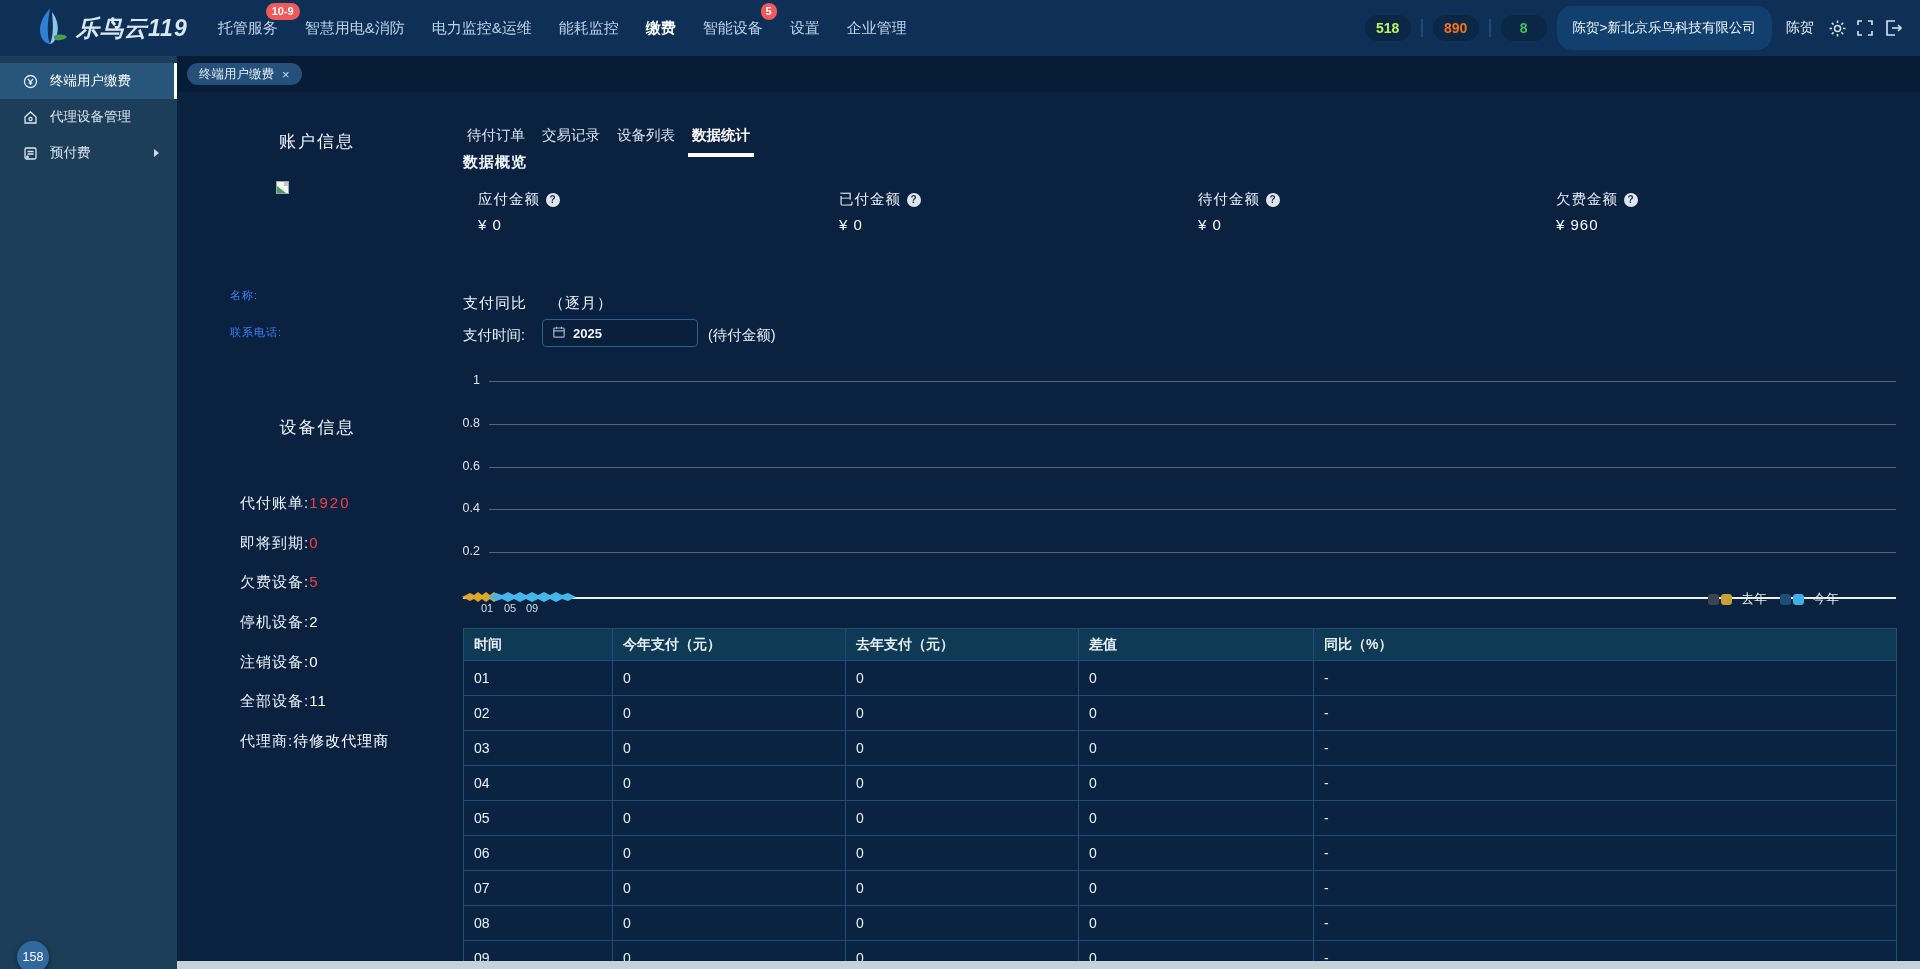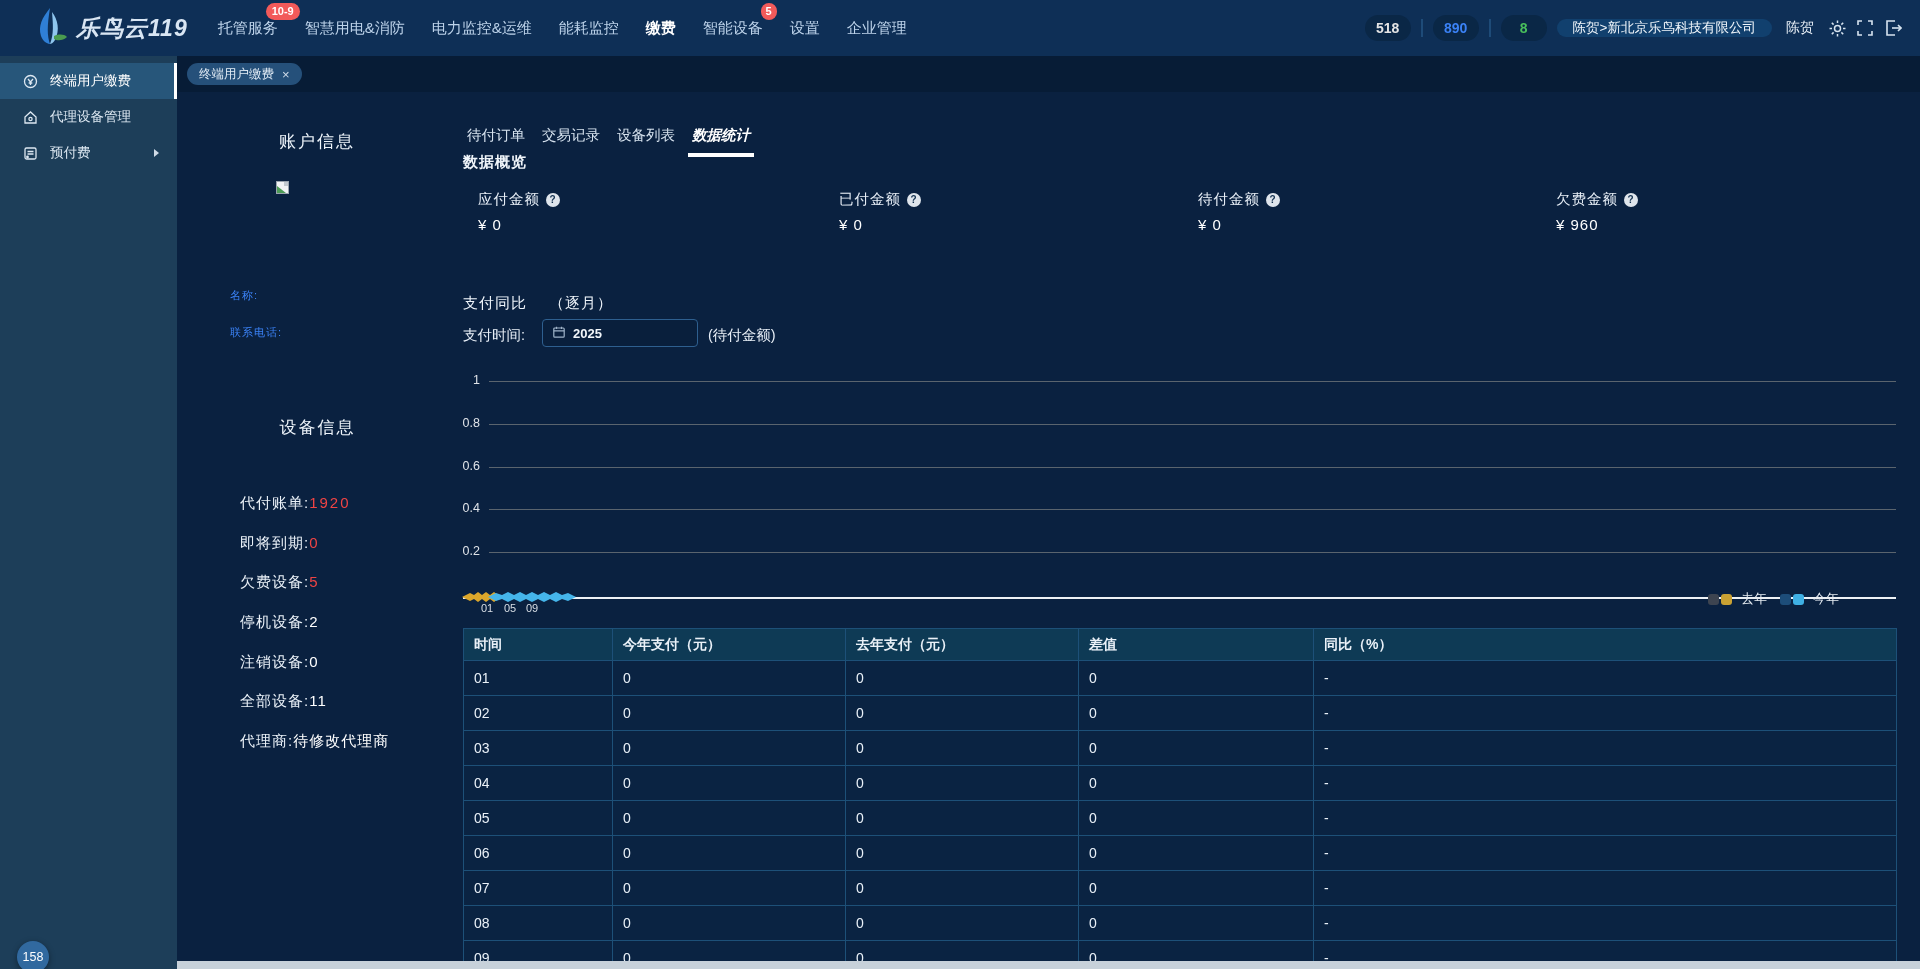--- a/index.html
+++ b/index.html
@@ -15,23 +15,23 @@
   .logo-text { font-size:23px; font-weight:800; font-style:italic; color:#d9e6f3; letter-spacing:1px; margin-left:8px; }
   .nav-menu { display:flex; align-items:center; margin-left:30px; gap:27px; }
   .nav-item { position:relative; font-size:15px; color:#bdd3ea; cursor:pointer; white-space:nowrap; padding:4px 0; }
   .nav-item.active { color:#ffffff; font-weight:bold; }
   .nav-badge { position:absolute; top:-12px; right:-22px; background:#f25a5a; color:#fff; font-size:11px;
     font-weight:bold; line-height:17px; padding:0 6px; border-radius:9px;margin-left:28px; }
   .nav-badge.small { right:-14px; padding:0 5px; }
   .nav-right { margin-left:auto; margin-right:18px; display:flex; align-items:center; gap:10px; }
   .counter-pill { min-width:46px; height:26px; border-radius:13px; background:#0a2746; display:flex;
     align-items:center; justify-content:center; font-size:14px; font-weight:bold; padding:0 10px; }
-  .c-red { color:#e5e5e5; } .c-orange { color:#3b82f6; } .c-green { color:#49c05c; }
+  .c-red { color:#bef264; } .c-orange { color:#f97316; } .c-green { color:#49c05c; }
   .vdiv { width:2px; height:18px; background:#1e4b78; }
-  .company-pill { height:18px; border-radius:15px; background:#11406e; color:#f2f7fc; font-size:13.5px;
+  .company-pill { height:44px; border-radius:15px; background:#11406e; color:#f2f7fc; font-size:13.5px;
     display:flex; align-items:center; padding:0 16px; white-space:nowrap; }
   .user-name { font-size:14px; color:#eaf1f8; margin:0 4px; }
   .nav-icon { width:18px; height:18px; display:flex; align-items:center; justify-content:center; cursor:pointer; }
 
   
   .sidebar { position:absolute; left:0; top:56px; width:177px; height:913px; background:#1d3e59; padding-top:7px; }
   .side-item { position:relative; height:36px; display:flex; align-items:center; padding-left:22px; gap:12px;
     font-size:13.5px; color:#dde8f2; cursor:pointer; }
   .side-item.active { background:#27567a; color:#ffffff; border-right:3px solid #ffffff; }
   .side-icon { width:16px; height:16px; flex:0 0 16px; display:flex; align-items:center; justify-content:center; }
@@ -57,21 +57,21 @@
   .dev-item .red { color:#ef4444; letter-spacing:2px; }
   .dev-item .white { color:#ffffff; letter-spacing:1px; }
 
   .broken-img { width:13px; height:13px; background:#f2f4f6; border:1px solid #9aa4ae; position:relative; overflow:hidden; }
   .broken-img::after { content:""; position:absolute; left:0; bottom:0; width:0; height:0;
     border-left:9px solid #4d9b57; border-top:7px solid transparent; }
   .broken-img::before { content:""; position:absolute; right:0; top:0; width:4px; height:4px; background:#c3cad1; }
 
   .main-tabs { position:absolute; left:463px; top:124px; display:flex; gap:9px; }
   .m-tab { font-size:14.5px; color:#d6e2ee; padding:2px 4px 8px 4px; cursor:pointer; white-space:nowrap; }
-  .m-tab.active { color:#ffffff; font-weight:bold; border-bottom:4px solid #ffffff;font-style:italic; }
+  .m-tab.active { color:#ffffff; font-weight:bold; border-bottom:4px solid #ffffff; }
 
   .overview-title { position:absolute; left:463px; top:153px; font-size:15px; font-weight:bold; color:#f0f5fa; letter-spacing:1px; }
 
   .stat { position:absolute; top:190px; }
   .stat .lbl { font-size:14.5px; color:#e8eff7; letter-spacing:1px; display:flex; align-items:center; gap:6px; }
   .stat .val { font-size:15px; color:#ffffff; margin-top:7px; letter-spacing:1px; }
   .q-icon { width:14px; height:14px; border-radius:50%; background:#dfe5ec; color:#12304f; font-size:10px;
     font-weight:bold; display:flex; align-items:center; justify-content:center; cursor:pointer; }
 
   .trend-title { position:absolute; left:463px; top:294px; display:flex; gap:22px; font-size:15px; color:#eef4fa; letter-spacing:1px; }

